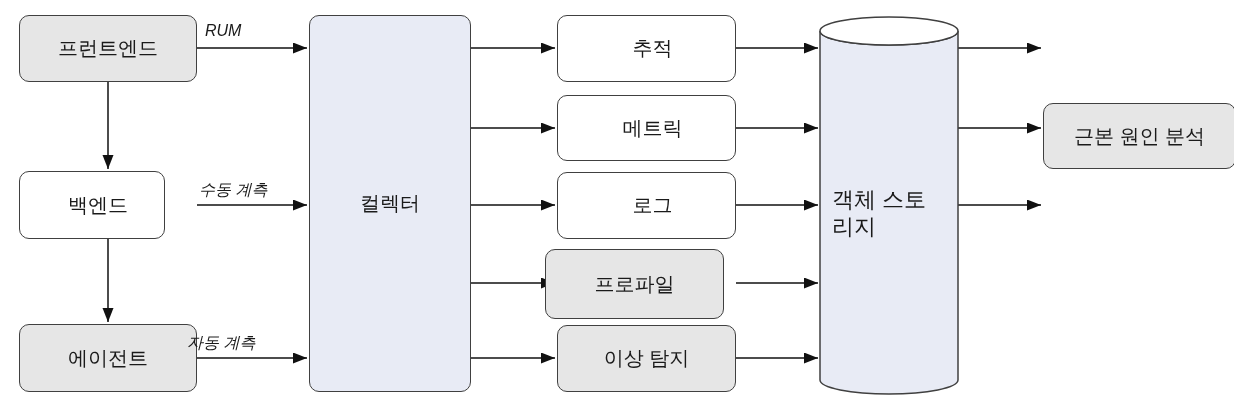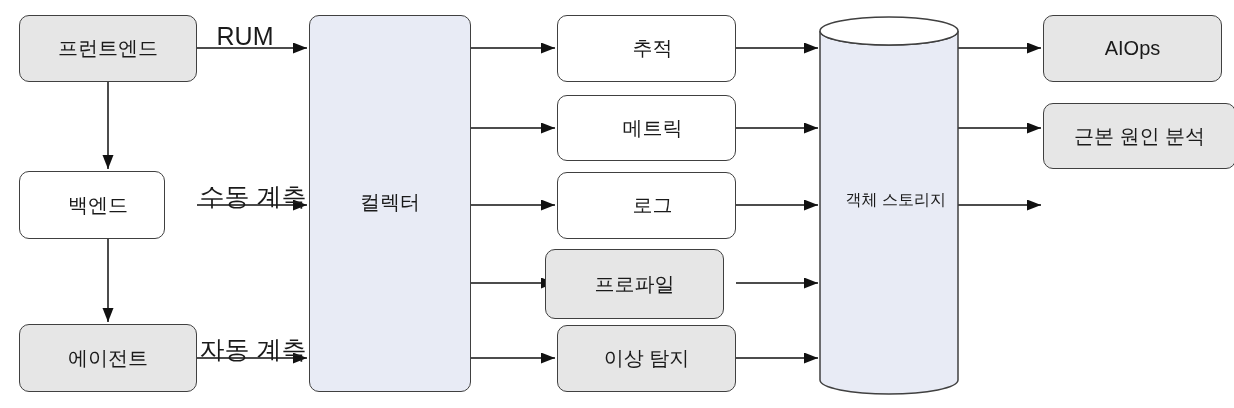--- a/index.html
+++ b/index.html
@@ -18,28 +18,29 @@
   .wires line{stroke:var(--arrow);stroke-width:1.5;}
   .cyl-body{fill:var(--storage-fill);stroke:var(--border);stroke-width:1.5;}
   .cyl-lid{fill:var(--lid-fill);stroke:var(--border);stroke-width:1.5;}
   .node{
     position:absolute;display:flex;align-items:center;justify-content:center;
     border:1.5px solid var(--border);border-radius:10px;
     font-size:20px;line-height:1.25;text-align:center;box-sizing:border-box;
   }
   .fill-gray{background:var(--gray-fill);}
   .fill-white{background:var(--white-fill);padding-left:12px;}
-  .fill-accent{background:var(--collector-fill);font-family:Liberation Mono, monospace;}
+  .fill-accent{background:var(--collector-fill);}
   .edge-label{
-    position:absolute;font-size:25px;text-align:center;white-space:nowrap;
+    position:absolute;font-size:16px;text-align:left;white-space:nowrap;
     color:var(--text);
+    font-style:italic;
   }
   .cyl-label{
-    position:absolute;left:832px;top:186px;width:114px;text-align:right;
-    font-size:16px;line-height:27px;color:var(--text);
+    position:absolute;left:832px;top:186px;width:114px;text-align:left;
+    font-size:22px;line-height:27px;color:var(--text);
   }
 </style>
 </head>
 <body>
 
 <div class="stage">
 
   <svg class="wires" viewBox="0 0 1234 408" xmlns="http://www.w3.org/2000/svg">
     <defs>
       <marker id="ah" markerUnits="userSpaceOnUse" markerWidth="15" markerHeight="12" refX="14" refY="5.5" orient="auto">
@@ -81,20 +82,19 @@
   <div class="node fill-accent" style="left:309px;top:15px;width:162px;height:377px">컬렉터</div>
 
   <div class="node fill-white" style="left:557px;top:15px;width:179px;height:67px">추적</div>
   <div class="node fill-white" style="left:557px;top:95px;width:179px;height:66px">메트릭</div>
   <div class="node fill-white" style="left:557px;top:172px;width:179px;height:67px">로그</div>
   <div class="node fill-gray" style="left:545px;top:249px;width:179px;height:70px">프로파일</div>
   <div class="node fill-gray" style="left:557px;top:325px;width:179px;height:67px">이상 탐지</div>
 
   <div class="cyl-label">객체 스토리지</div>
 
-  <div class="node fill-gray" style="left:1043px;top:15px;width:179px;height:67px">AIOps</div>
   <div class="node fill-gray" style="left:1043px;top:103px;width:193px;height:66px">근본 원인 분석</div>
 
   <div class="edge-label" style="left:205px;top:22px;width:80px">RUM</div>
   <div class="edge-label" style="left:199px;top:180px;width:108px">수동 계측</div>
-  <div class="edge-label" style="left:199px;top:333px;width:108px">자동 계측</div>
+  <div class="edge-label" style="left:187px;top:333px;width:108px">자동 계측</div>
 
 </div>
 
 </body></html>

